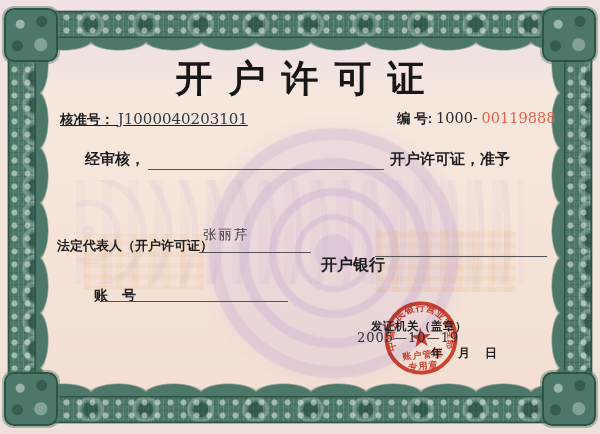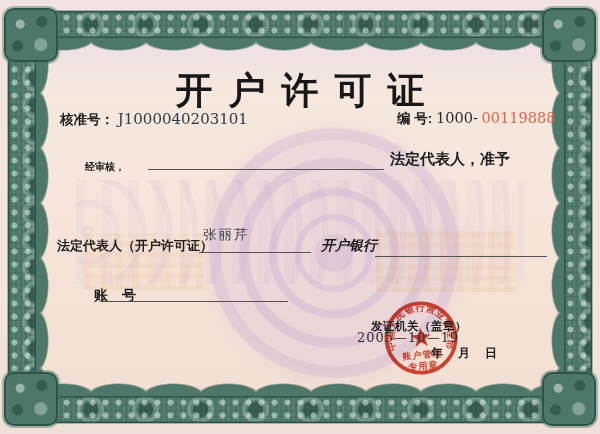--- a/index.html
+++ b/index.html
@@ -74,21 +74,21 @@
                repeating-linear-gradient(90deg, rgba(226,170,104,.18) 0 7px, rgba(0,0,0,0) 7px 16px);}
   .warm-right{position:absolute;right:48px;top:192px;width:140px;height:62px;opacity:.55;z-index:0;
     background:repeating-linear-gradient(0deg, rgba(226,170,104,.25) 0 5px, rgba(226,170,104,.05) 5px 11px),
                repeating-linear-gradient(90deg, rgba(226,170,104,.18) 0 7px, rgba(0,0,0,0) 7px 16px);}
   
   .content{position:absolute;inset:0;z-index:3;color:#1d1d1f;}
   .abs{position:absolute;white-space:nowrap;}
   .title{
     left:0;right:0;top:54px;text-align:center;
     font-family:"DejaVu Serif","Liberation Serif",serif;
-    font-size:37px;font-weight:bold;letter-spacing:16px;text-indent:16px;color:#171717;margin-top:12px;
+    font-size:37px;font-weight:bold;letter-spacing:16px;text-indent:16px;color:#171717;
   }
   .lbl{font-weight:bold;color:#1d1d1f;}
   .val{font-family:"DejaVu Serif","Liberation Serif",serif;color:#2f3b46;}
   .rule{position:absolute;border-top:1.3px solid #55525a;height:0;}
   .serial-num{color:#e7604a;text-align:right;}
   .hand{font-family:"DejaVu Serif","Liberation Serif",serif;color:#3c4146;}
   .ink-blue{color:#3b4c5e;}
   .issue-lbl{font-weight:bold;font-size:11.5px;color:#1f1f1f;letter-spacing:.5px;}
   .issue-date{font-family:"DejaVu Serif","Liberation Serif",serif;font-size:13px;color:#2e2e33;letter-spacing:1px;}
   .ymd span{font-weight:bold;font-size:12px;margin-right:15px;color:#1f1f1f;}
@@ -128,41 +128,41 @@
     </text>
     <polygon fill="#d23b28" points="40,30 42.4,36.8 49.5,36.9 43.8,41.2 45.9,48.1 40,44 34.1,48.1 36.2,41.2 30.5,36.9 37.6,36.8"></polygon>
     <text x="40" y="59" text-anchor="middle" font-size="8.6" font-weight="bold" fill="#d23b28" letter-spacing="1" font-family="Liberation Sans, sans-serif">账户管理</text>
     <text x="40" y="69.5" text-anchor="middle" font-size="8.6" font-weight="bold" fill="#d23b28" letter-spacing="1" font-family="Liberation Sans, sans-serif">专用章</text>
   </svg>
 
   <div class="content">
 
     <div class="abs title">开户许可证</div>
 
-    <div class="abs" style="left:60px;top:110px;font-size:13.5px;">
+    <div class="abs" style="left:60px;top:110px;font-size:13.5px;text-decoration:underline;">
       <span class="lbl">核准号：</span>
       <span class="val" style="font-size:15px;">J1000040203101</span>
     </div>
 
     <div class="abs" style="left:397px;top:110px;font-size:13.5px;">
       <span class="lbl">编 号: </span>
       <span class="val" style="font-size:14.5px;color:#2a2a2e;">1000-</span>
       <span class="val serial-num" style="font-size:14.5px;">00119888</span>
     </div>
 
-    <div class="abs lbl" style="left:85px;top:160px;font-size:10px;">经审核，</div>
+    <div class="abs lbl" style="left:85px;top:150px;font-size:15px;">经审核，</div>
     <div class="rule" style="left:148px;top:169px;width:236px;"></div>
-    <div class="abs lbl" style="left:390px;top:150px;font-size:15px;">法定代表人，准予</div>
+    <div class="abs lbl" style="left:390px;top:150px;font-size:15px;">开户许可证，准予</div>
 
 
     <div class="abs lbl" style="left:57px;top:237px;font-size:13px;">法定代表人（开户许可证）</div>
     <div class="abs hand" style="left:203px;top:226px;font-size:13.5px;letter-spacing:2px;font-family:Liberation Serif, serif;">张丽芹</div>
     <div class="rule" style="left:199px;top:252px;width:112px;"></div>
 
-    <div class="abs lbl" style="left:321px;top:237px;font-size:14px;font-style:italic;">开户银行</div>
+    <div class="abs lbl" style="left:321px;top:255px;font-size:16px;">开户银行</div>
     <div class="rule" style="left:375px;top:256px;width:172px;"></div>
 
     <div class="abs lbl" style="left:57px;top:287px;font-size:14px;padding-left:37px;">账　号</div>
     <div class="rule" style="left:100px;top:301px;width:188px;"></div>
 
     <div class="abs issue-lbl" style="left:371px;top:319px;">发证机关（盖章）</div>
     <div class="abs issue-date" style="left:357px;top:330px;">2005—10—19</div>
     <div class="abs ymd" style="left:394px;top:343px;margin-left:37px;">
       <span>年</span><span>月</span><span>日</span>
     </div>

